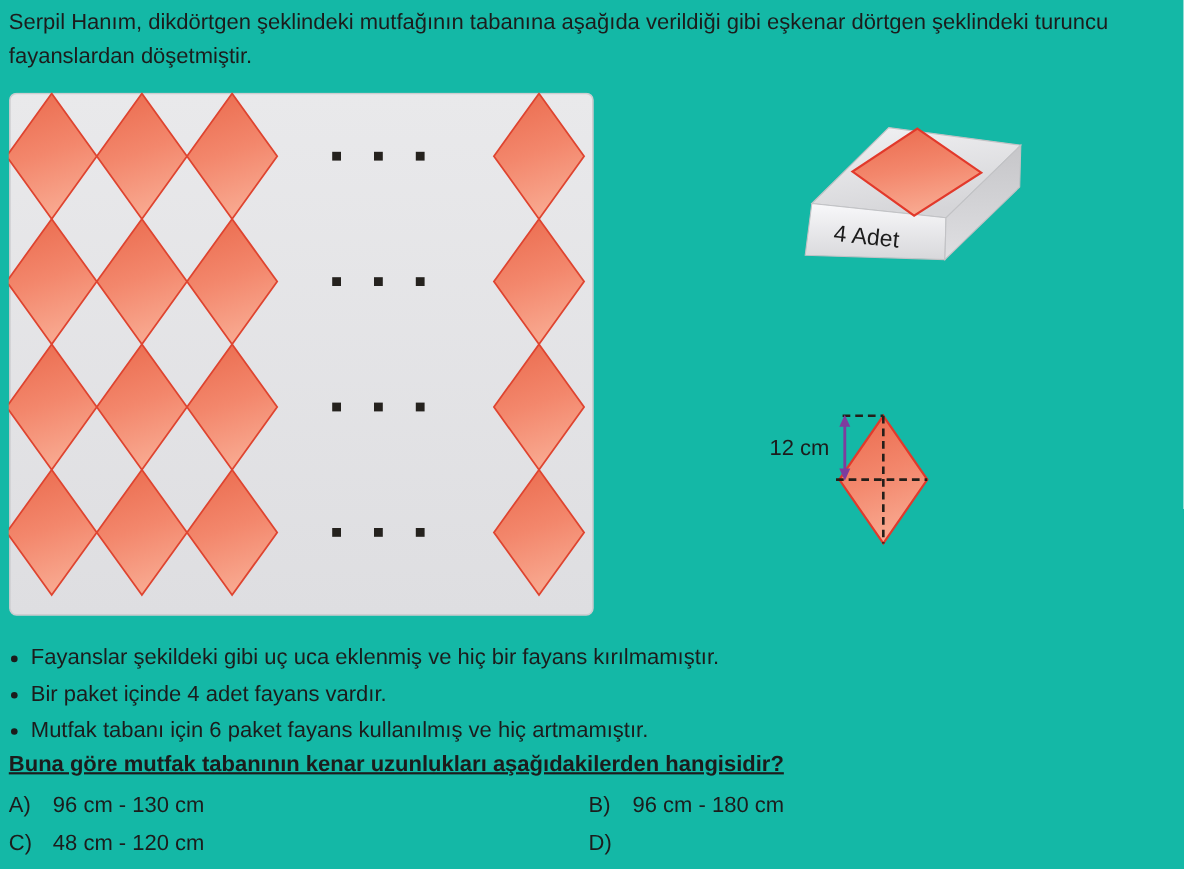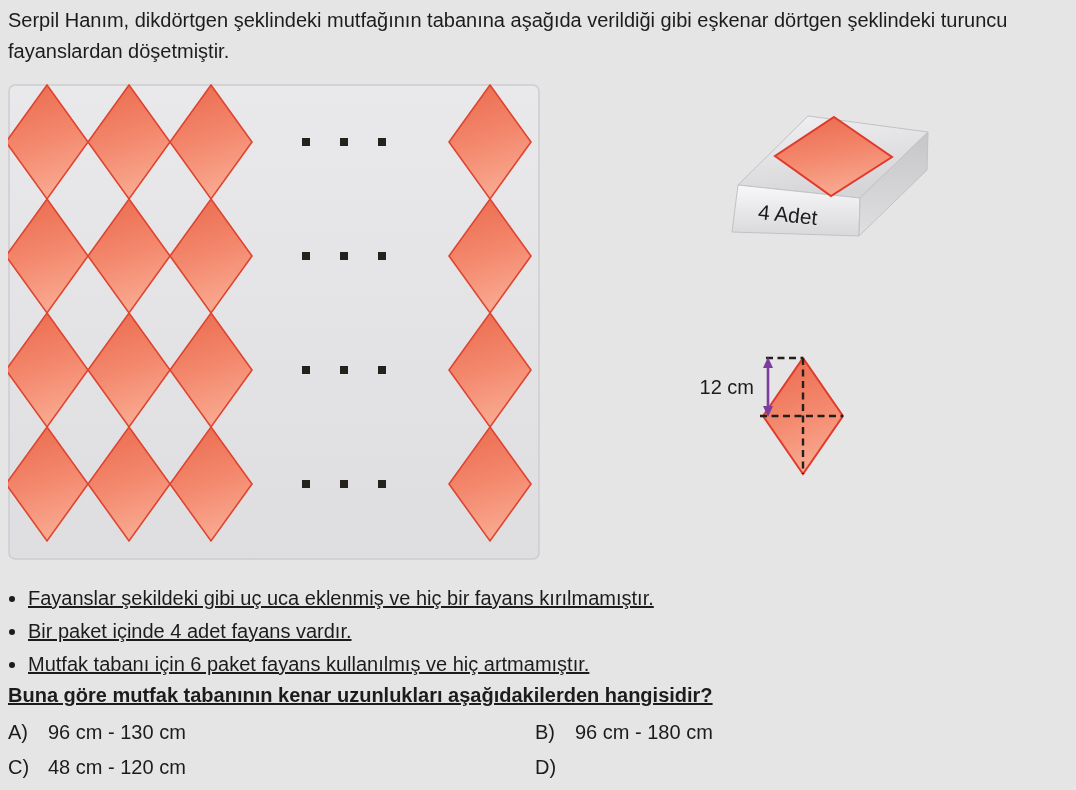--- a/index.html
+++ b/index.html
@@ -1,33 +1,32 @@
 <!DOCTYPE html>
 <html><head>
 <meta charset="utf-8">
 <style>
   html,body { margin:0; padding:0; background:#ffffff; }
   .page {
-    position:relative; width:1076px; height:790px; background:#e5e5e5;
+    position:relative; width:1076px; height:790px; background:#14b8a6;
     font-family:"Liberation Sans", sans-serif; color:#1c1c1c; overflow:hidden;
   }
   .intro {
     position:absolute; left:8px; top:5px; width:1064px;
     font-size:20px; line-height:31px;
   }
   .fig { position:absolute; }
   .fig-floor   { left:8px;   top:84px;  }
   .fig-package { left:715px; top:88px;  }
-  .fig-12      { left:690px; top:348px; }
+  .fig-12      { left:690px; top:368px; }
   .fig-10      { left:930px; top:368px; }
   svg text { font-family:"Liberation Sans", sans-serif; fill:#1c1c1c; }
   ul.constraints {
     position:absolute; left:12px; top:582px; margin:0; padding-left:16px;
     list-style:disc;
-    text-decoration:underline;
   }
   ul.constraints li { font-size:20px; line-height:33px; }
   .question {
     position:absolute; left:8px; top:684px; font-size:20px; font-weight:bold;text-decoration:underline;
   }
   .options {
     position:absolute; left:8px; top:721px; width:1062px;
     display:grid; grid-template-columns:527px 1fr; row-gap:12px;
     font-size:20px;
   }

